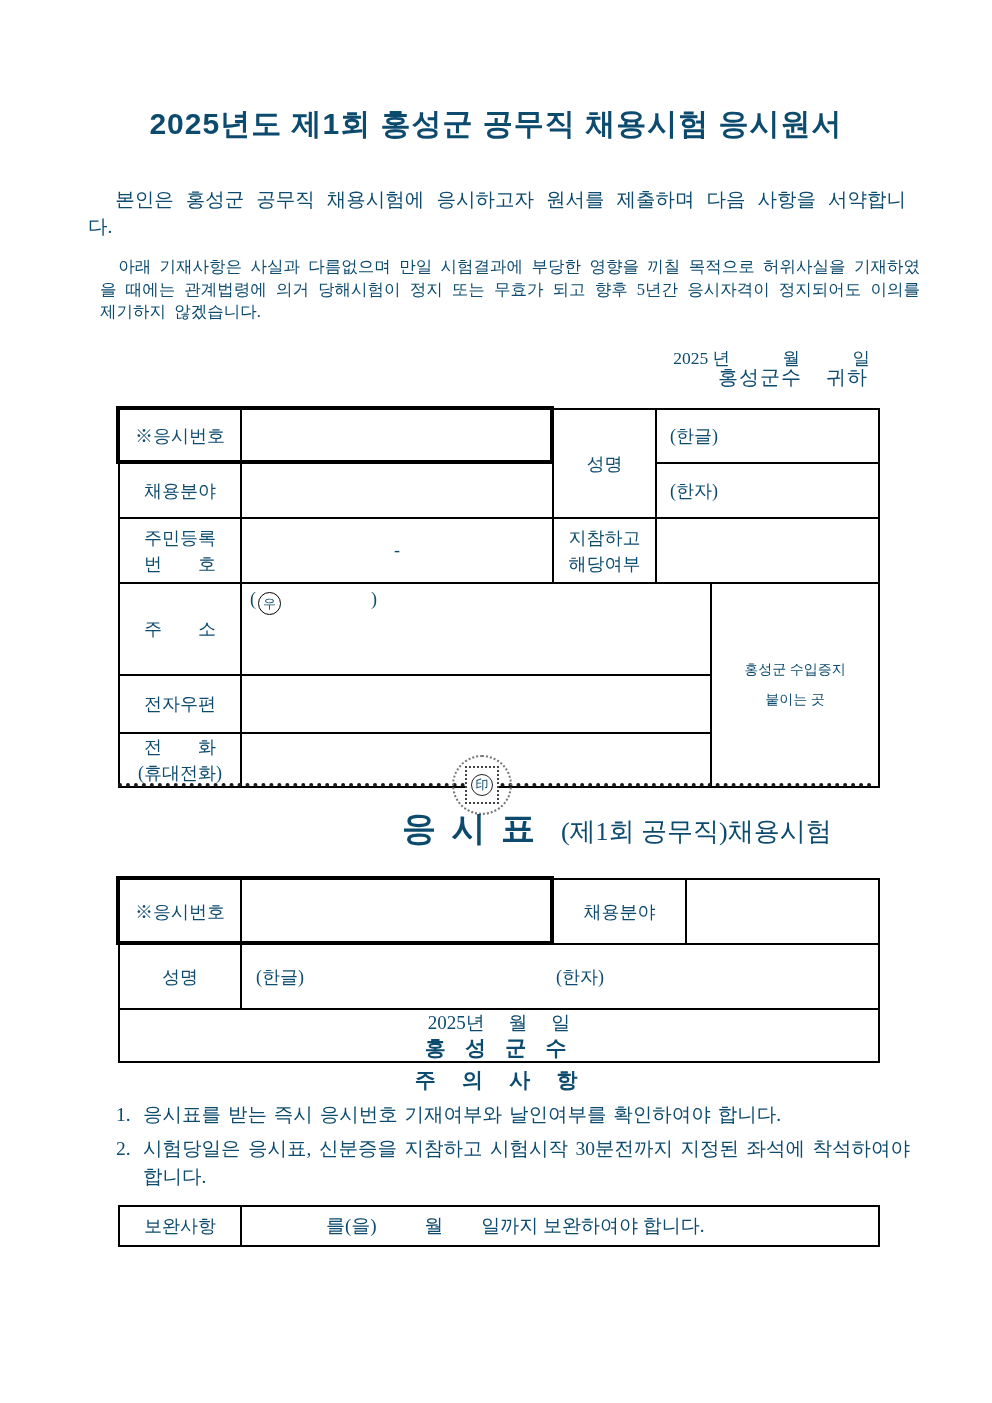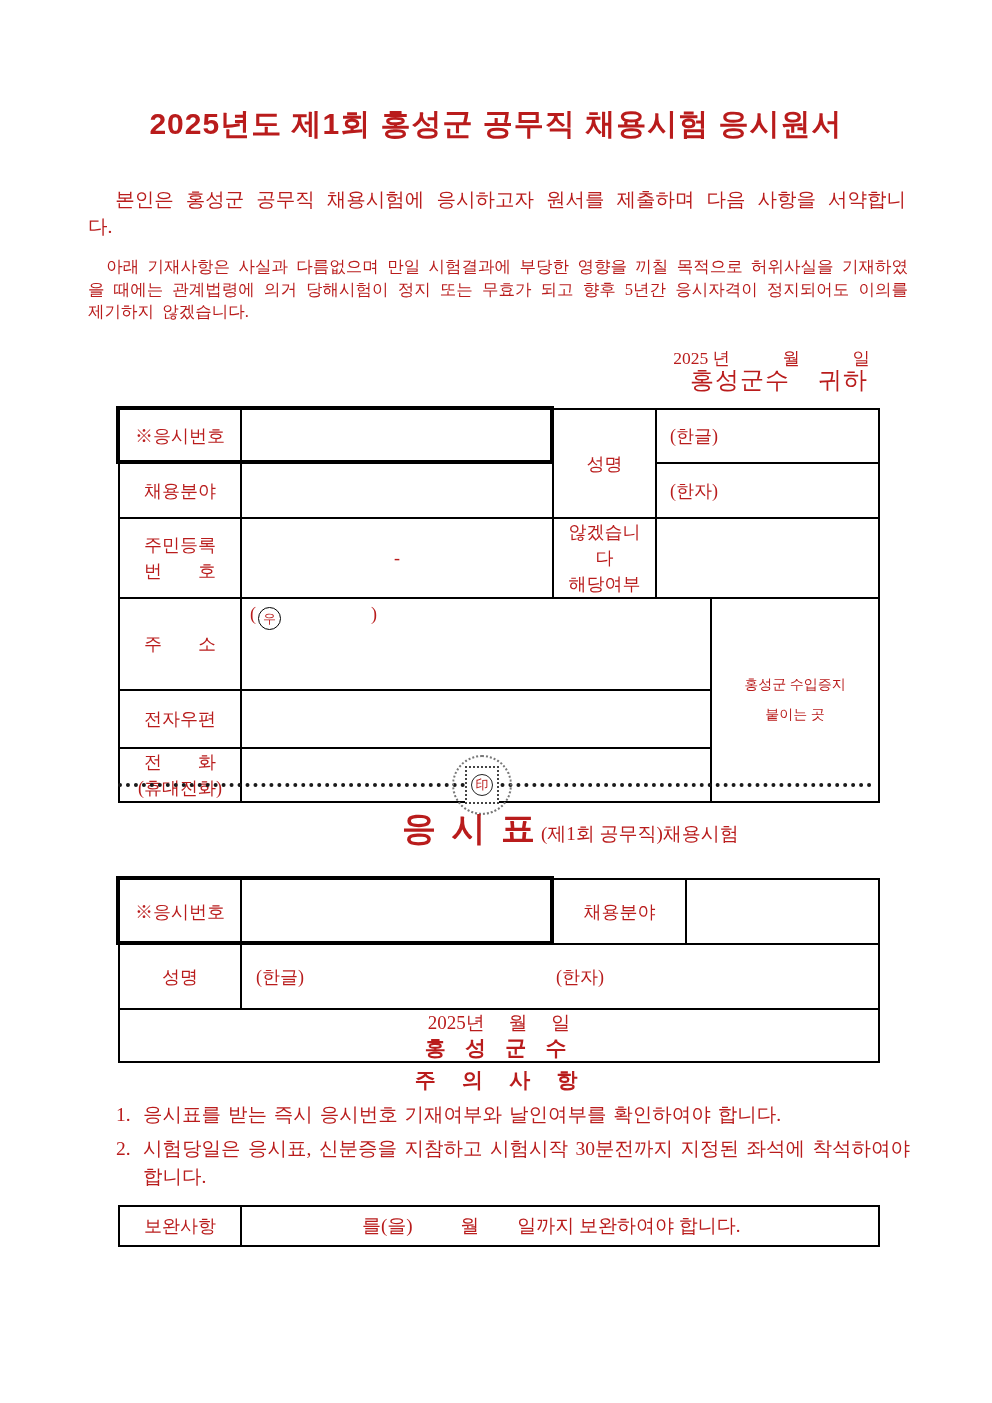--- a/index.html
+++ b/index.html
@@ -1,44 +1,44 @@
 <!DOCTYPE html>
 <html><head>
 <meta charset="utf-8">
 <style>
   html,body { margin:0; padding:0; background:#e8e8e8; }
   .page {
     position:relative; width:992px; height:1403px; margin:0 auto;
-    background:#ffffff; color:#b91c1c;
+    background:#ffffff; color:#0c4a6e;
     font-family:"Liberation Serif","DejaVu Serif",serif;
     overflow:hidden;
   }
   .sans { font-family:"Liberation Sans","DejaVu Sans",sans-serif; }
 
   .doc-title {
     position:absolute; top:104px; left:0; width:100%;
     text-align:center; font-size:30px; font-weight:bold; letter-spacing:1px;
   }
   .pledge {
     position:absolute; top:186px; left:88px; width:818px;
     font-size:19.5px; line-height:27px; text-align:justify;
     text-indent:1.4em; word-spacing:6px;
   }
   .oath {
-    position:absolute; top:256px; left:88px; width:820px;
+    position:absolute; top:256px; left:100px; width:820px;
     font-size:16.5px; line-height:22.5px; text-align:justify;
     text-indent:1.1em; word-spacing:4px;
   }
   .date-line {
     position:absolute; top:346px; left:88px; width:782px;
     text-align:right; font-size:17.5px; white-space:pre;
   }
   .addressee {
     position:absolute; top:364px; left:88px; width:780px;
-    text-align:right; font-size:24px; white-space:pre; letter-spacing:1px;
+    text-align:right; font-size:20px; white-space:pre; letter-spacing:1px;
   }
 
   table { border-collapse:collapse; table-layout:fixed; position:absolute; left:118px; background:#fff; }
   td {
     border:2px solid #000; padding:0 6px; font-size:18px;
     text-align:center; vertical-align:middle; overflow:hidden;
   }
   .pre { white-space:pre; }
   .two-line { line-height:26px; }
   .val-left { text-align:left; padding-left:13px; }
@@ -74,39 +74,39 @@
     display:flex; align-items:center; justify-content:center;
   }
   .stamp-seal {
     display:inline-block; width:20px; height:20px; line-height:19px;
     border:1.5px solid #222; border-radius:50%;
     font-size:13px; text-align:center;
   }
 
   .slip-heading { position:absolute; left:402px; top:806px; white-space:nowrap; }
   .slip-heading .big { font-size:34px; font-weight:bold; letter-spacing:3px; }
-  .slip-heading .sub { font-size:19px; margin-left:3px; }
+  .slip-heading .sub { font-size:26px; margin-left:23px; }
 
   .slip-date { display:block; font-size:19px; line-height:25px; white-space:pre; }
   .slip-sign { display:block; font-size:21px; line-height:26px; letter-spacing:7px; font-weight:bold; }
 
   .name-row-cell { text-align:left; }
   .name-row-cell .hangul { display:inline-block; width:300px; padding-left:8px; }
   .name-row-cell .hanja  { display:inline-block; }
 
   .notice-heading {
     position:absolute; top:1066px; left:0; width:100%;
     text-align:center; font-size:21px; font-weight:bold; white-space:pre;
   }
   .notice-list { position:absolute; top:1101px; left:116px; width:794px; font-size:19.5px; line-height:28px; }
   .notice-item { display:flex; margin-bottom:6px; }
   .notice-no { flex:0 0 27px; }
   .notice-text { flex:1; text-align:justify; word-spacing:2px; }
 
-  .supp-val { text-align:left; padding-left:120px; white-space:pre; font-size:19px; }
+  .supp-val { text-align:left; padding-left:84px; white-space:pre; font-size:19px; }
 </style>
 </head>
 <body>
 
 <div class="page">
 
   <div class="doc-title sans">2025년도 제1회 홍성군 공무직 채용시험 응시원서</div>
 
   <div class="pledge">본인은 홍성군 공무직 채용시험에 응시하고자 원서를 제출하며 다음 사항을 서약합니다.</div>
 
@@ -136,21 +136,21 @@
       <td></td>
       <td colspan="2" class="val-left">(한자)</td>
     </tr>
     <tr style="height:65px">
       <td class="two-line">
         <div>주민등록</div>
         <div class="pre">번        호</div>
       </td>
       <td>-</td>
       <td class="two-line">
-        <div>않겠습니다</div>
+        <div>지참하고</div>
         <div>해당여부</div>
       </td>
       <td colspan="2"></td>
     </tr>
     <tr style="height:92px">
       <td class="pre">주        소</td>
       <td colspan="3" class="addr-cell">
         <span>(</span><span class="postal-circle">우</span><span class="postal-close">)</span>
       </td>
       <td rowspan="3" class="revenue-cell">

